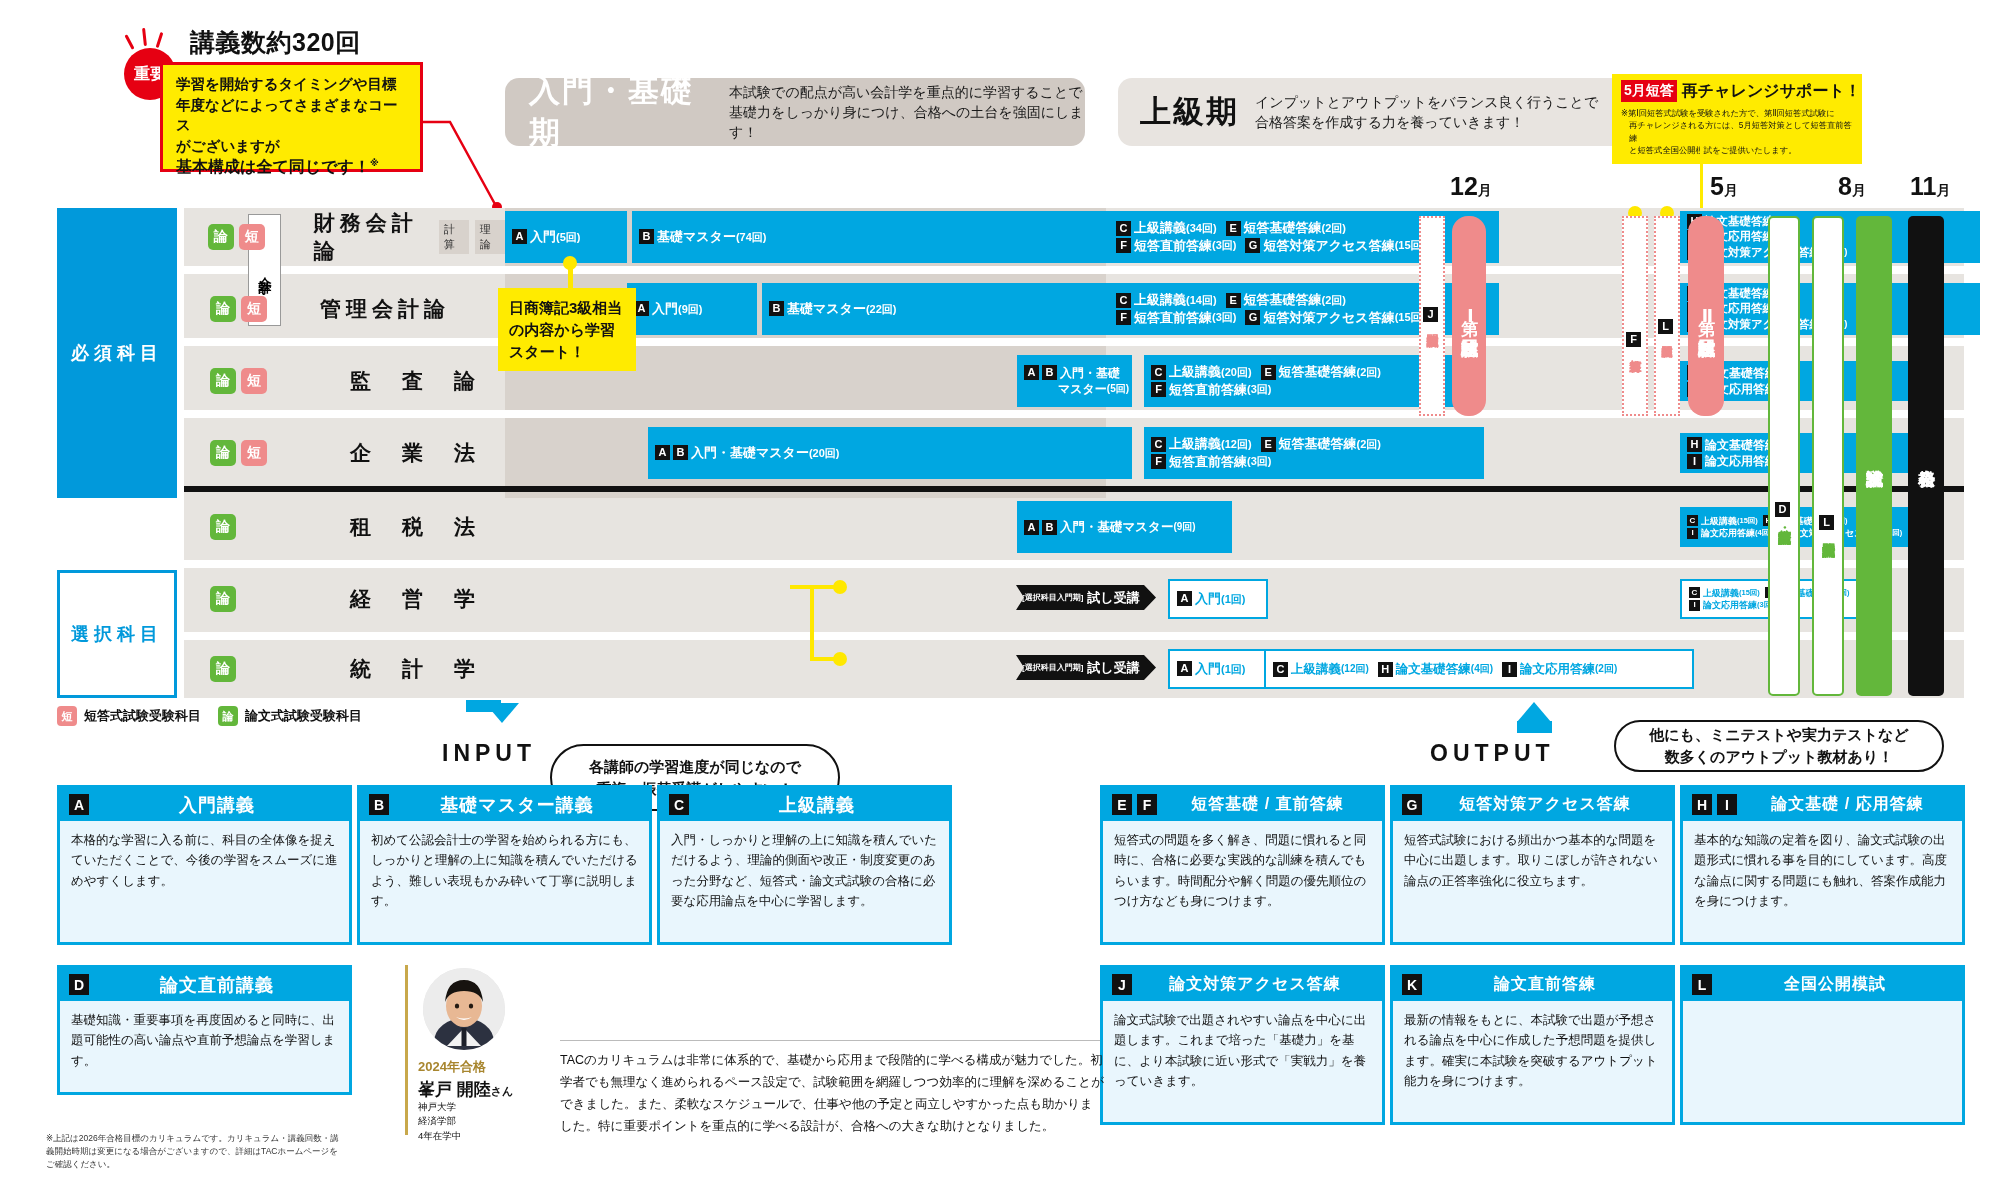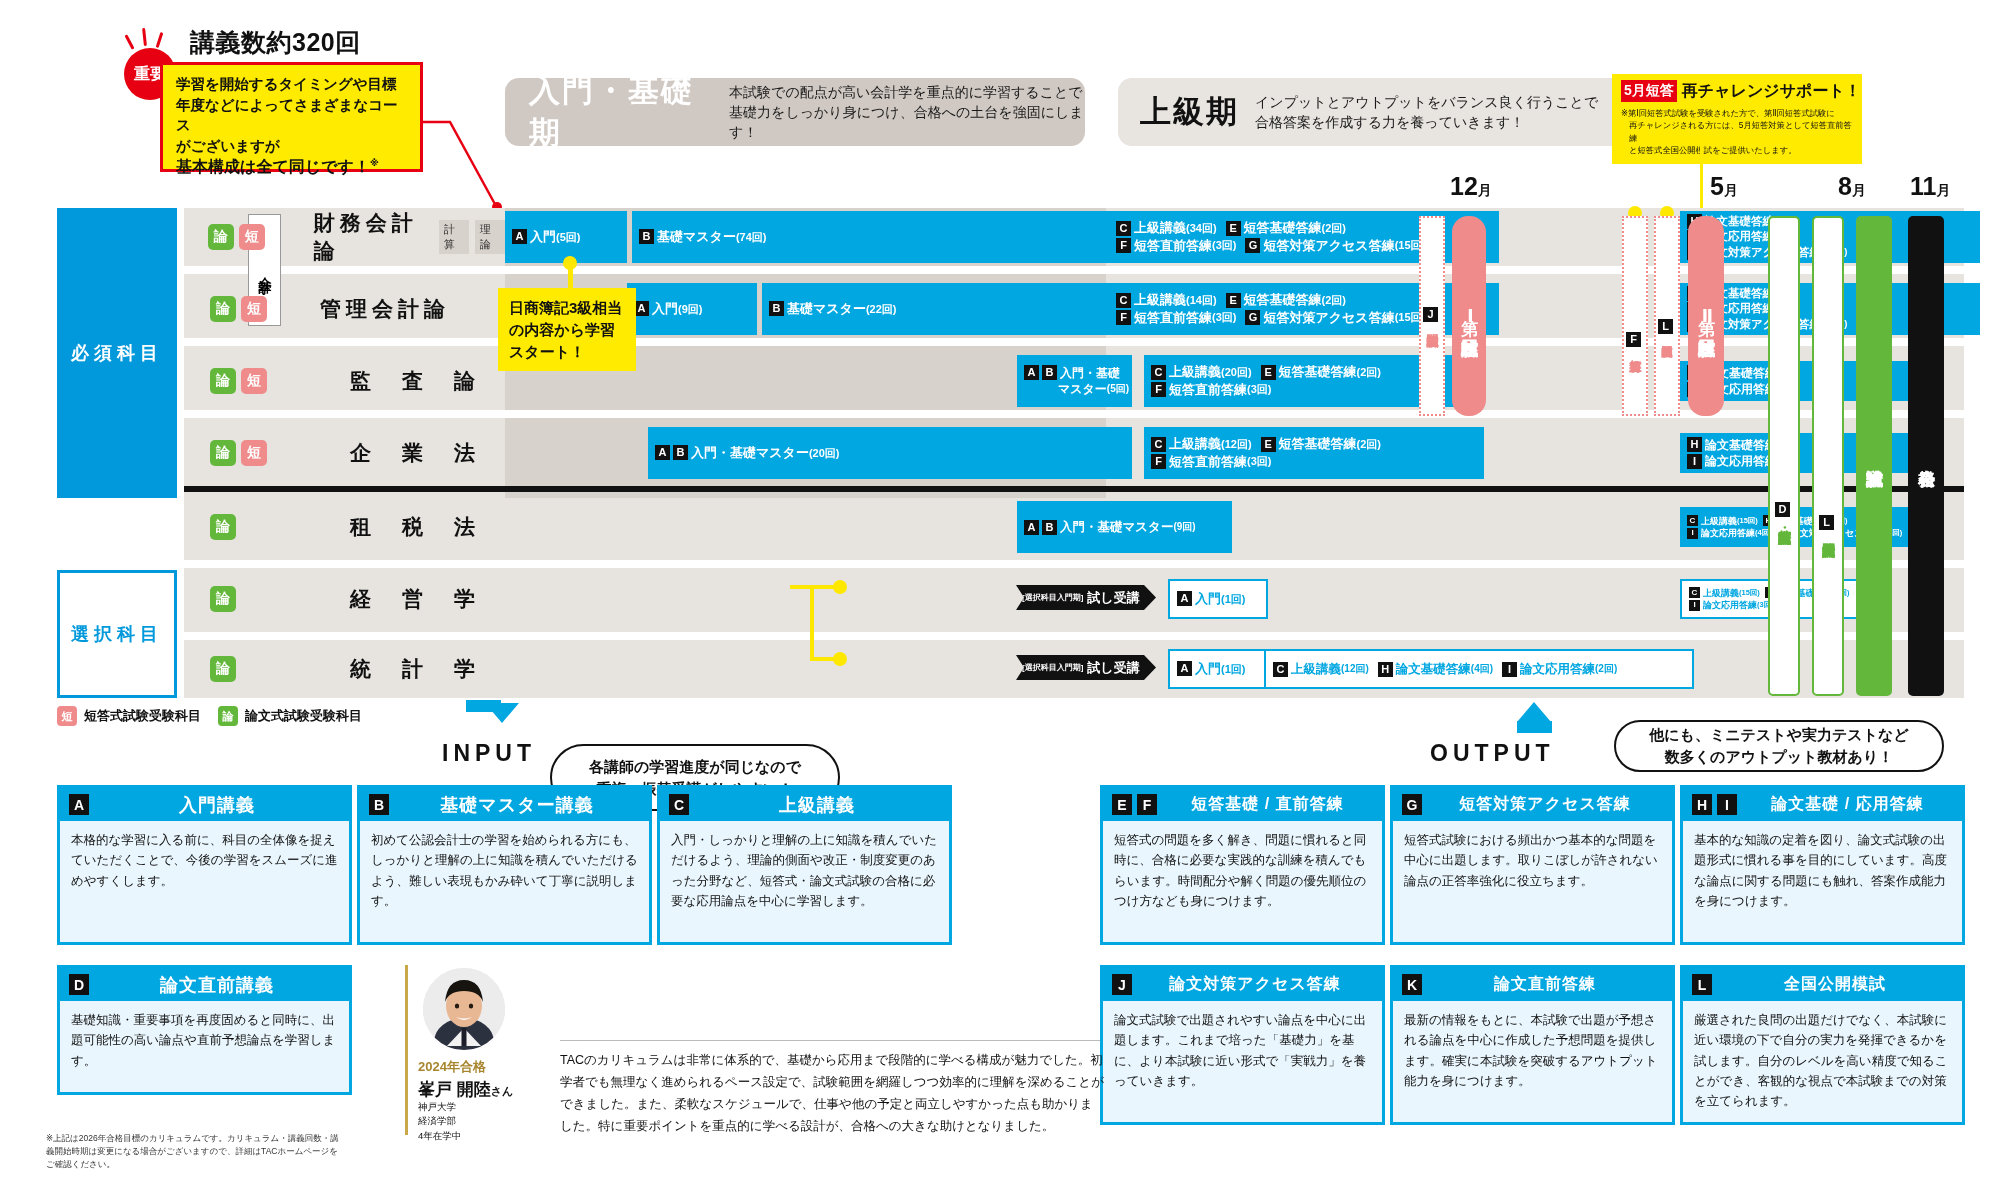--- a/index.html
+++ b/index.html
@@ -705,21 +705,20 @@
       <span class="badge-sq">K</span>
       <span class="hdt" style="font-size:16px">論文直前答練</span>
     </div>
     <div class="card-bd">最新の情報をもとに、本試験で出題が予想される論点を中心に作成した予想問題を提供します。確実に本試験を突破するアウトプット能力を身につけます。</div>
   </div>
   <div class="card" style="left:1680px;top:965px;width:285px;height:160px;">
     <div class="card-hd">
       <span class="badge-sq">L</span>
       <span class="hdt" style="font-size:16px">全国公開模試</span>
     </div>
-    <div class="card-bd">厳選された良問の出題だけでなく、本試験に近い環境の下で自分の実力を発揮できるかを試します。自分のレベルを高い精度で知ることができ、客観的な視点で本試験までの対策を立てられます。</div>
   </div>
 
   <div id="testi"></div>
   <div id="avatar">
     <svg viewBox="0 0 82 82" width="82" height="82">
       <circle cx="41" cy="41" r="41" fill="#ececec"></circle>
       <ellipse cx="41" cy="74" rx="30" ry="24" fill="#2c3140"></ellipse>
       <path d="M24 78 L41 60 L58 78 Z" fill="#f2f2f2"></path>
       <rect x="38.5" y="60" width="5" height="18" fill="#1c1f29"></rect>
       <ellipse cx="41" cy="38" rx="18" ry="21" fill="#e8b894"></ellipse>

